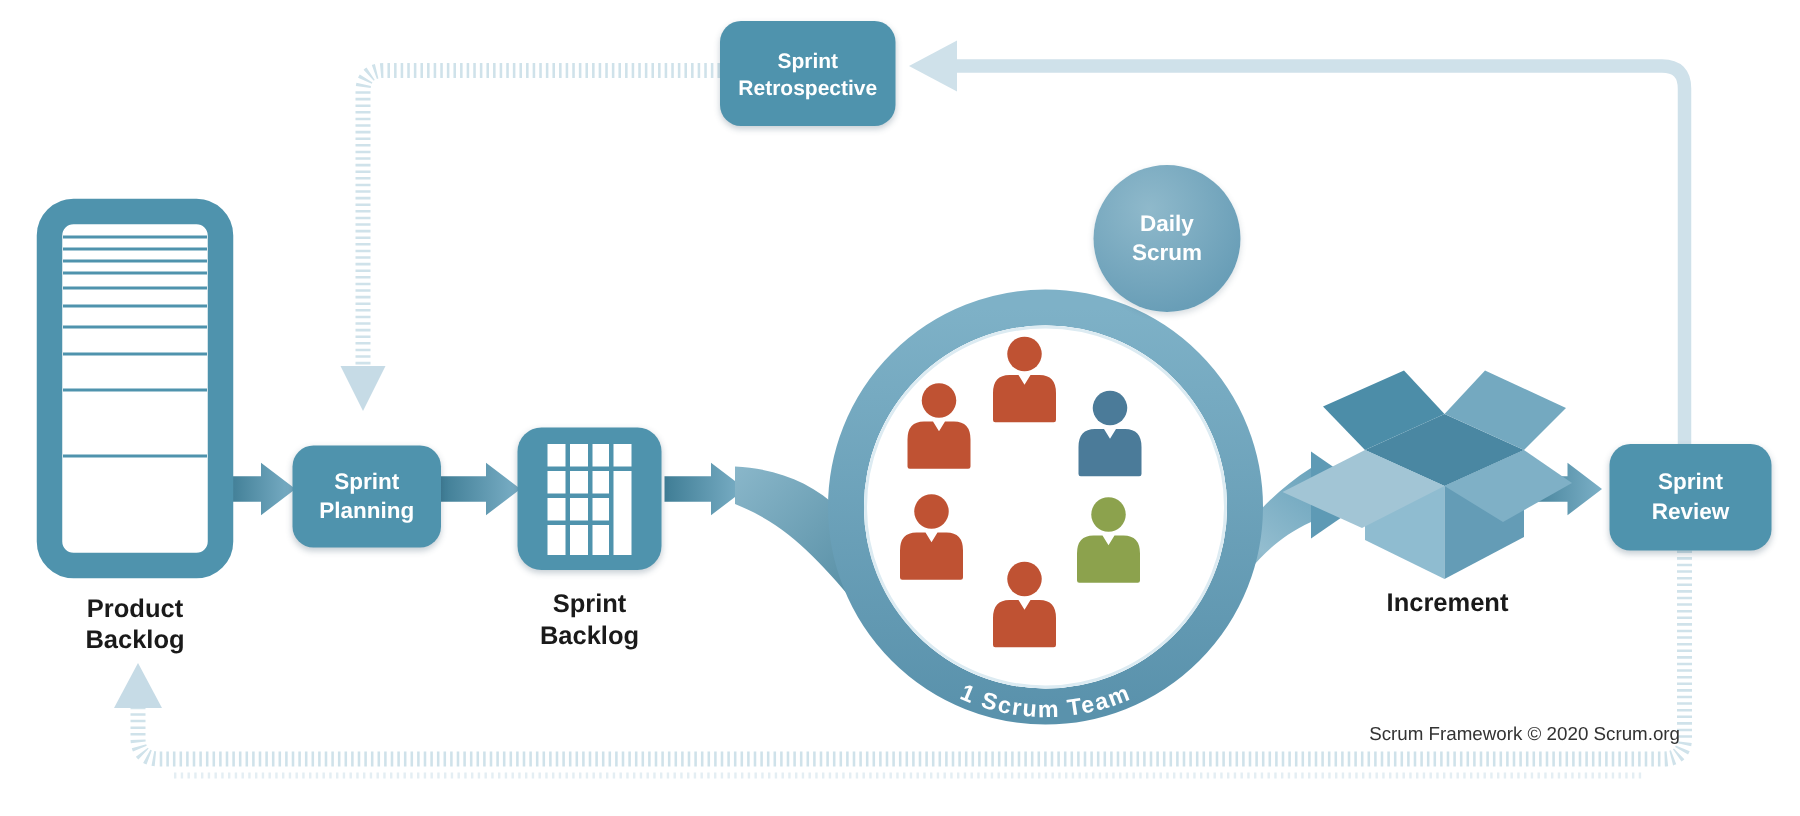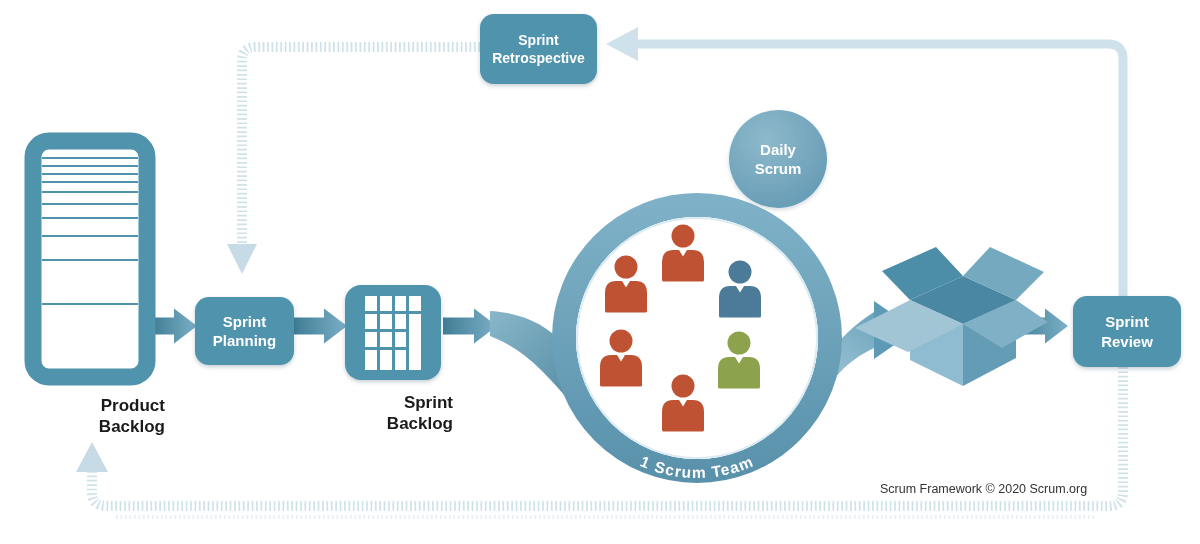--- a/index.html
+++ b/index.html
@@ -20,38 +20,38 @@
   
   .node-box{
     position:absolute;background:var(--box-teal);color:#fff;border-radius:14px;
     display:flex;align-items:center;justify-content:center;text-align:center;
     font-weight:700;font-size:15px;line-height:1.3;white-space:pre-line;
     box-shadow:0 2px 4px rgba(50,80,100,.28);
   }
   .node-box.small-text{font-size:14px;}
   .ext-label{
     position:absolute;color:var(--label-dark);font-weight:700;font-size:17px;
-    line-height:1.26;text-align:right;white-space:pre-line;
+    line-height:1.26;text-align:center;white-space:pre-line;
   }
   .daily-circle{
     position:absolute;left:729px;top:110px;width:98px;height:98px;border-radius:50%;
     background:radial-gradient(circle at 38% 30%, #8fb9cb, #699eb7 75%);
     color:#fff;font-weight:700;font-size:15px;line-height:1.3;
     display:flex;align-items:center;justify-content:center;text-align:center;white-space:pre-line;
     box-shadow:0 2px 4px rgba(50,80,100,.2);
   }
   
   .grid-icon{
     position:absolute;left:365px;top:296px;width:56px;height:74px;
     display:grid;grid-template-columns:repeat(4,1fr);grid-template-rows:15px 15px 15px 1fr;gap:3px;
   }
   .grid-icon .cell{background:#fff;}
   .grid-icon .tall{grid-column:4;grid-row:2/5;}
   .credit{
-    position:absolute;left:880px;top:482px;width:240px;
+    position:absolute;left:880px;top:482px;width:240px;text-align:right;
     font-size:12.5px;color:#333;
   }
   .team-arc-text{fill:#fff;font-family:"Liberation Sans",sans-serif;font-weight:700;font-size:15.5px;letter-spacing:1.2px;}
 </style>
 </head>
 <body>
 
 <div class="canvas">
 
   <svg width="1200" height="544" viewBox="0 0 1200 544">
@@ -187,15 +187,16 @@
   <div class="node-box" style="left:1073px;top:296px;width:108px;height:71px;">Sprint
 Review</div>
 
   <div class="daily-circle">Daily
 Scrum</div>
 
   <div class="ext-label" style="left:15px;top:395px;width:150px;">Product
 Backlog</div>
   <div class="ext-label" style="left:333px;top:392px;width:120px;">Sprint
 Backlog</div>
+  <div class="ext-label" style="left:903px;top:391px;width:124px;">Increment</div>
 
   <div class="credit">Scrum Framework © 2020 Scrum.org</div>
 </div>
 
 </body></html>

